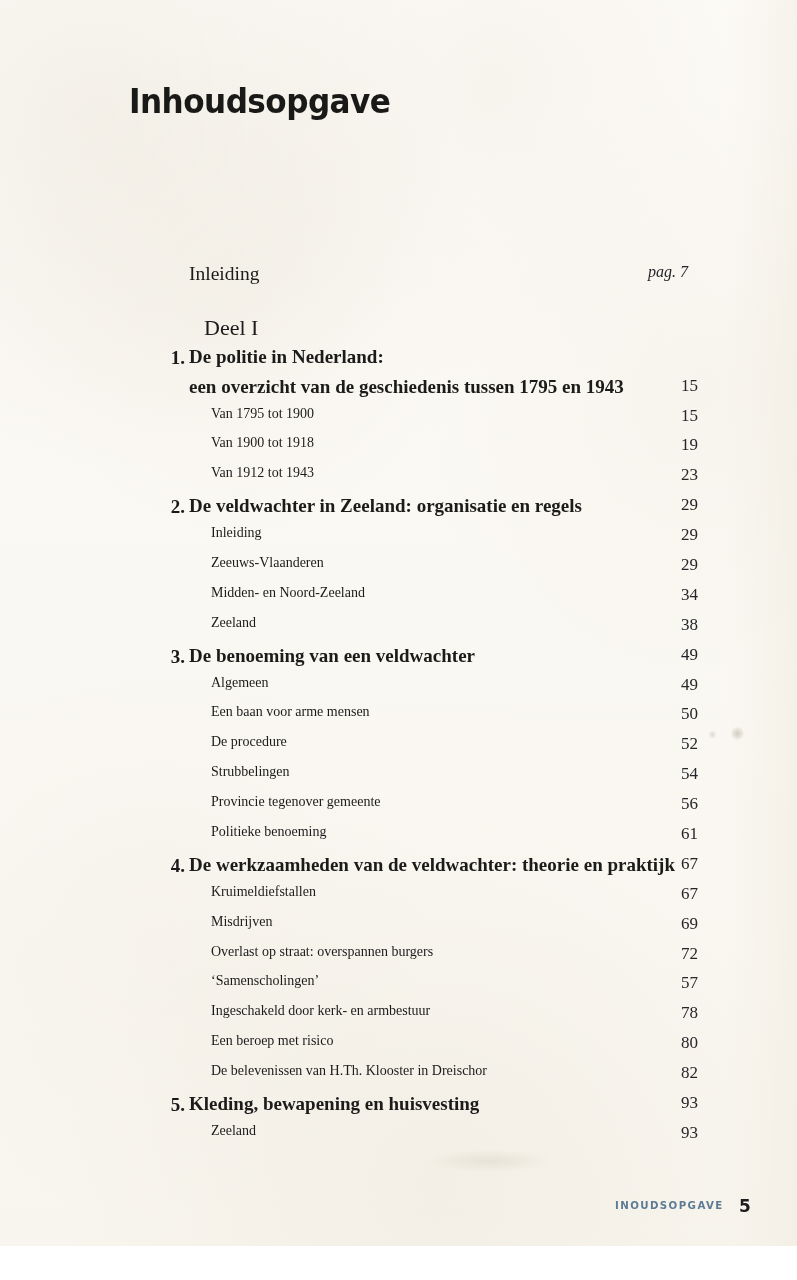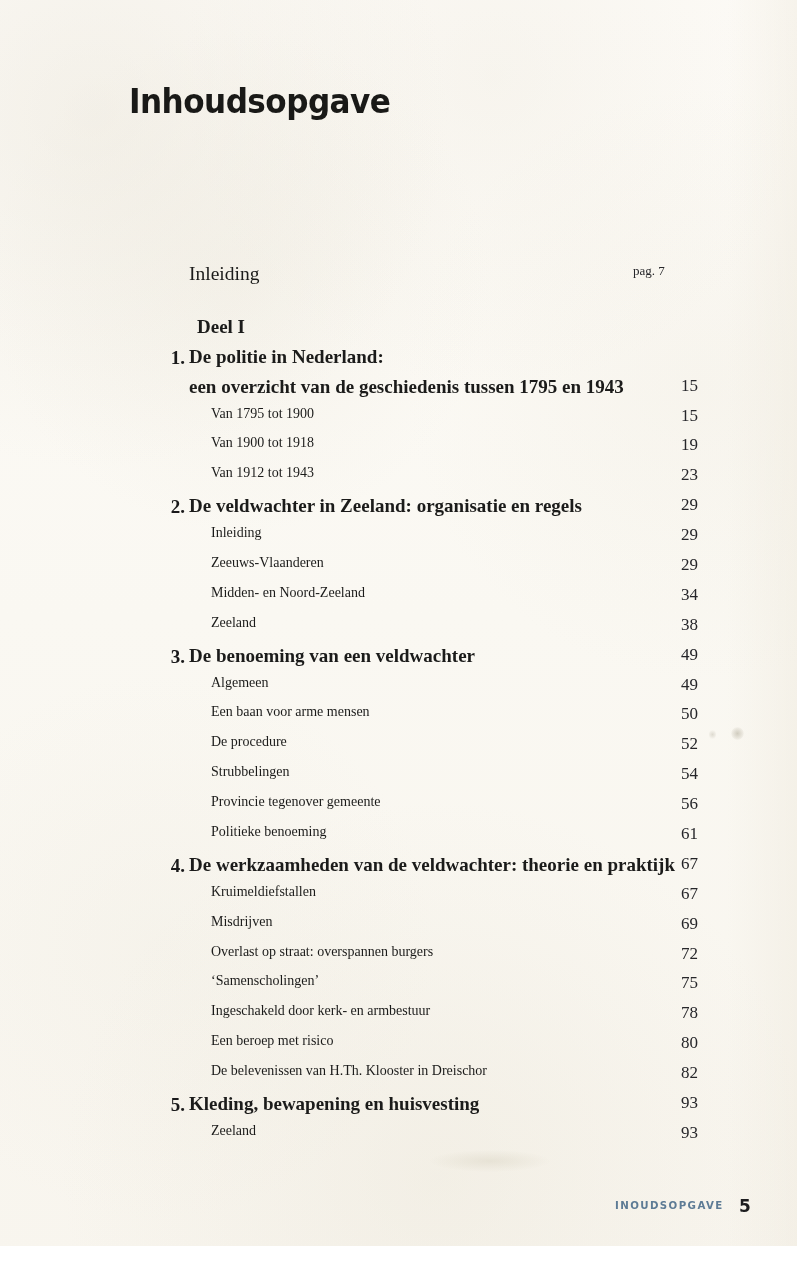--- a/index.html
+++ b/index.html
@@ -123,23 +123,23 @@
   .row-page {
     position: absolute;
     left: 640px;
     font-size: 17px;
     color: #26262a;
     line-height: 1;
   }
 
   
   .lvl-intro  .row-label { left: 148px; font-size: 19.5px; }
-  .lvl-intro  .row-page  { left: 592px; font-size: 13px; }
-
-  .lvl-part   .row-label { left: 156px; font-weight: 700; font-size: 19px; }
+  .lvl-intro  .row-page  { left: 607px; font-size: 16px; font-style: italic; }
+
+  .lvl-part   .row-label { left: 163px; font-weight: 400; font-size: 22px; }
 
   .lvl-chap   .row-label { left: 148px; font-weight: 700; font-size: 19px; text-align: right; }
   .lvl-chap   .row-page  { color: #222226; }
 
   .lvl-chapcont .row-label { left: 148px; font-weight: 700; font-size: 19px; }
 
   .lvl-sub    .row-label { left: 170px; font-size: 14px; }
 
   
   .footer {
@@ -275,21 +275,21 @@
         <div class="toc-row lvl-sub">
           <span class="row-label">Misdrijven</span>
           <span class="row-page">69</span>
         </div>
         <div class="toc-row lvl-sub">
           <span class="row-label">Overlast op straat: overspannen burgers</span>
           <span class="row-page">72</span>
         </div>
         <div class="toc-row lvl-sub">
           <span class="row-label">‘Samenscholingen’</span>
-          <span class="row-page">75</span>
+          <span class="row-page">57</span>
         </div>
         <div class="toc-row lvl-sub">
           <span class="row-label">Ingeschakeld door kerk- en armbestuur</span>
           <span class="row-page">78</span>
         </div>
         <div class="toc-row lvl-sub">
           <span class="row-label">Een beroep met risico</span>
           <span class="row-page">80</span>
         </div>
         <div class="toc-row lvl-sub">

